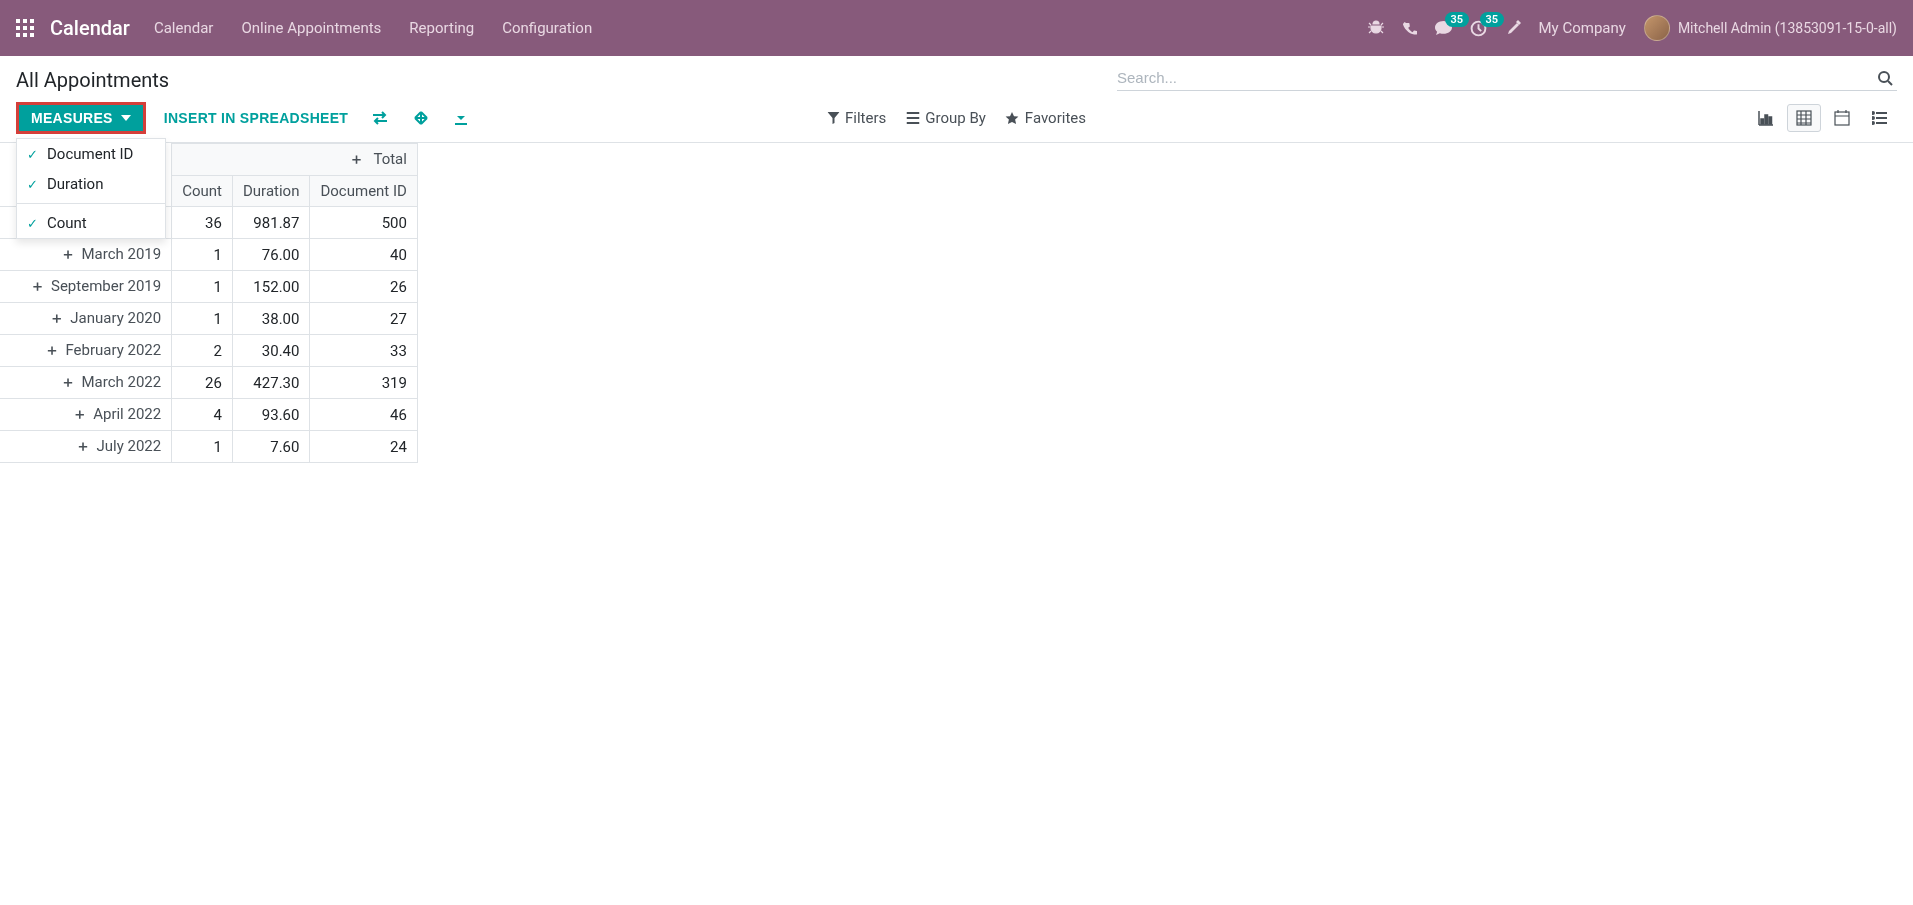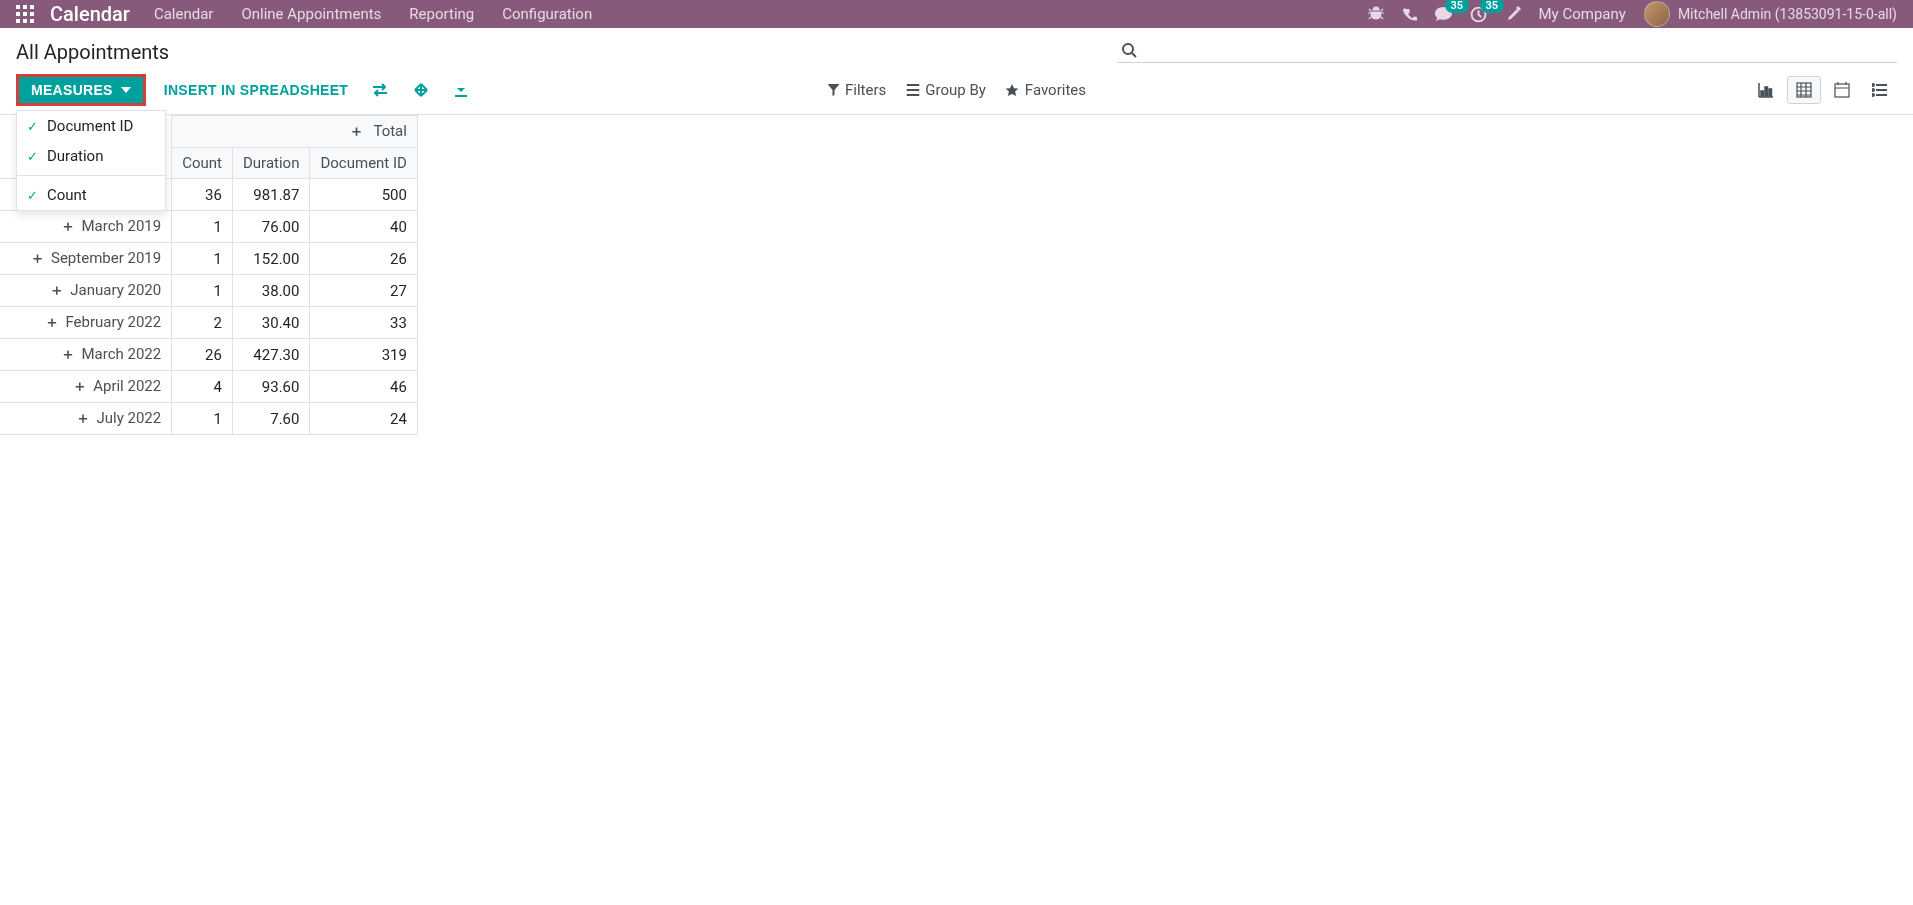--- a/index.html
+++ b/index.html
@@ -1,19 +1,19 @@
 <!DOCTYPE html>
 <html><head>
 <meta charset="utf-8">
 <style>
 * { box-sizing: border-box; margin: 0; padding: 0; }
 body { font-family: -apple-system, BlinkMacSystemFont, "Segoe UI", Roboto, "Helvetica Neue", Arial, sans-serif; font-size: 14px; color: #212529; background: #fff; }
 
 
-.navbar { background: #875a7b; color: #fff; display: flex; align-items: center; height: 28px; padding: 0 16px; }
+.navbar { background: #875a7b; color: #fff; display: flex; align-items: center; height: 56px; padding: 0 16px; }
 .navbar .apps-icon { margin-right: 16px; display: flex; align-items: center; }
 .navbar .brand { font-size: 20px; font-weight: 500; margin-right: 24px; color: #fff; }
 .navbar .nav-menu { display: flex; gap: 28px; flex: 1; }
 .navbar .nav-item { color: #e9d8e3; cursor: pointer; font-size: 15px; }
 .navbar .nav-right { display: flex; align-items: center; gap: 18px; }
 .navbar .nav-right .icon-btn { position: relative; display: flex; align-items: center; color: #e9d8e3; cursor: pointer; }
 .navbar .badge { background: #00a09d; color: #fff; font-size: 11px; font-weight: 600; border-radius: 10px; padding: 1px 6px; position: absolute; top: -8px; left: 10px; }
 .navbar .company { color: #e9d8e3; cursor: pointer; font-size: 15px; }
 .navbar .user { display: flex; align-items: center; gap: 8px; color: #e9d8e3; cursor: pointer; }
 .navbar .avatar { width: 26px; height: 26px; border-radius: 50%; background: linear-gradient(135deg, #c4966b 0%, #8b6348 100%); border: 1px solid rgba(255,255,255,0.3); }
@@ -119,20 +119,21 @@
       <div class="avatar"></div>
       <span>Mitchell Admin (13853091-15-0-all)</span>
     </div>
   </div>
 </div>
 
 <div class="control-panel" style="position:relative;">
   <div class="cp-top">
     <div class="breadcrumb">All Appointments</div>
     <div class="search-box">
+      <input type="text" placeholder="Search..." style="">
       <span class="search-icon">
         <svg width="16" height="16" viewBox="0 0 16 16" fill="none" stroke="#495057" stroke-width="2">
             <circle cx="7" cy="7" r="5"></circle>
             <path d="M11 11l4 4"></path>
           </svg>
       </span>
     </div>
   </div>
   <div class="cp-bottom">
     <div class="toolbar-left">

